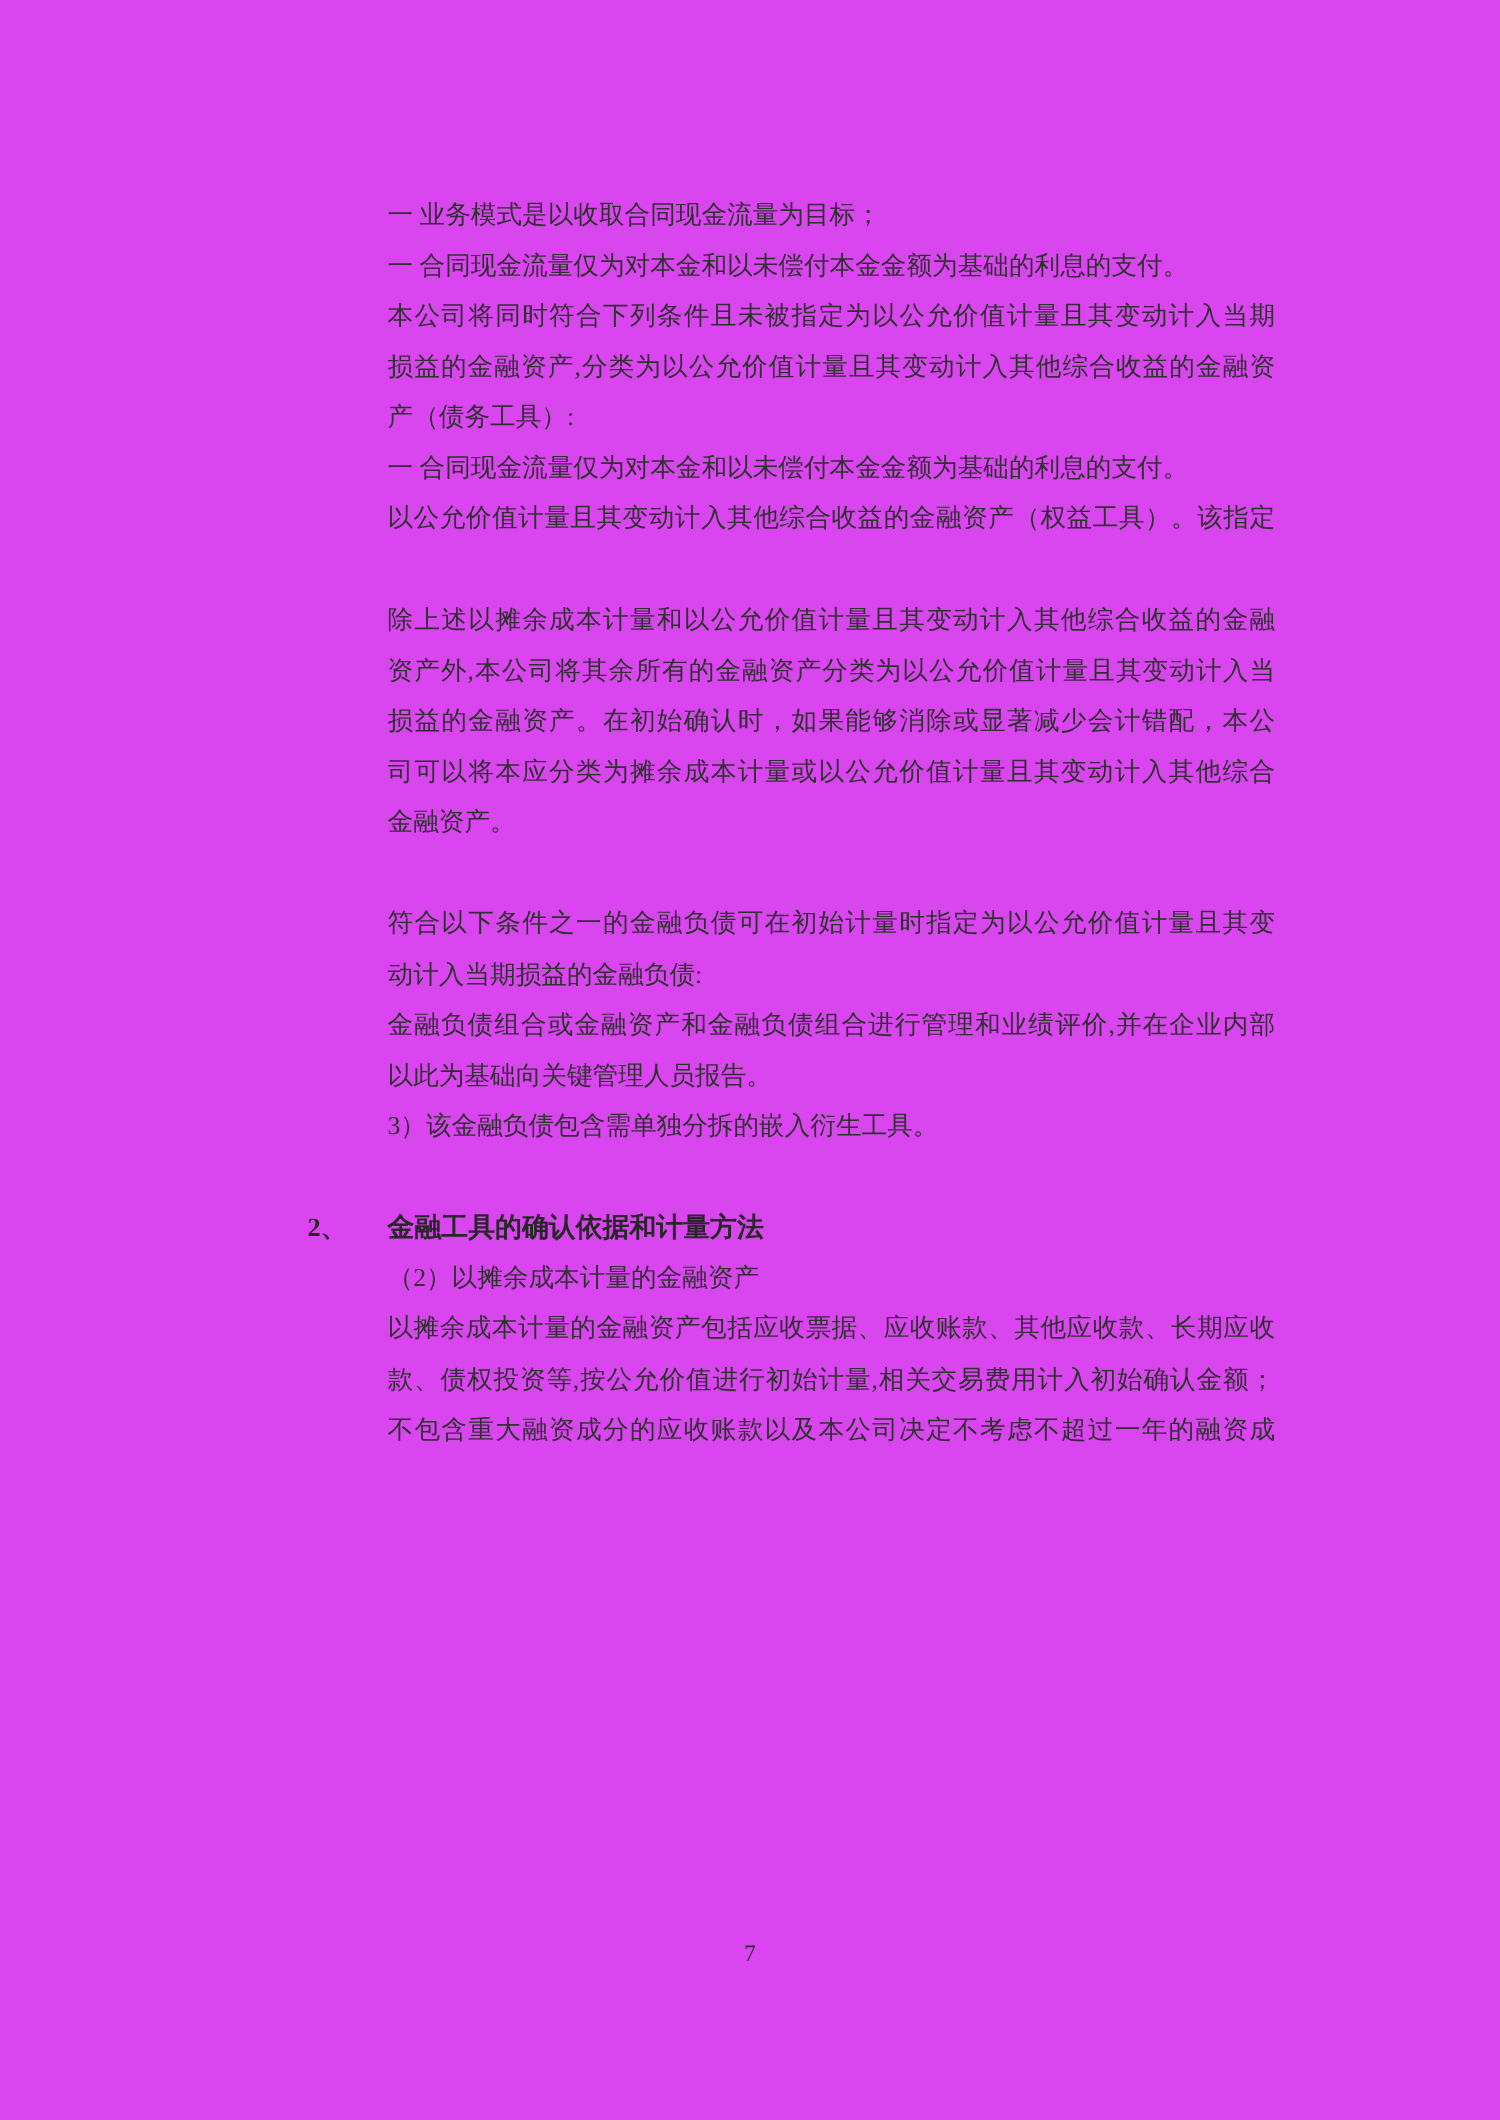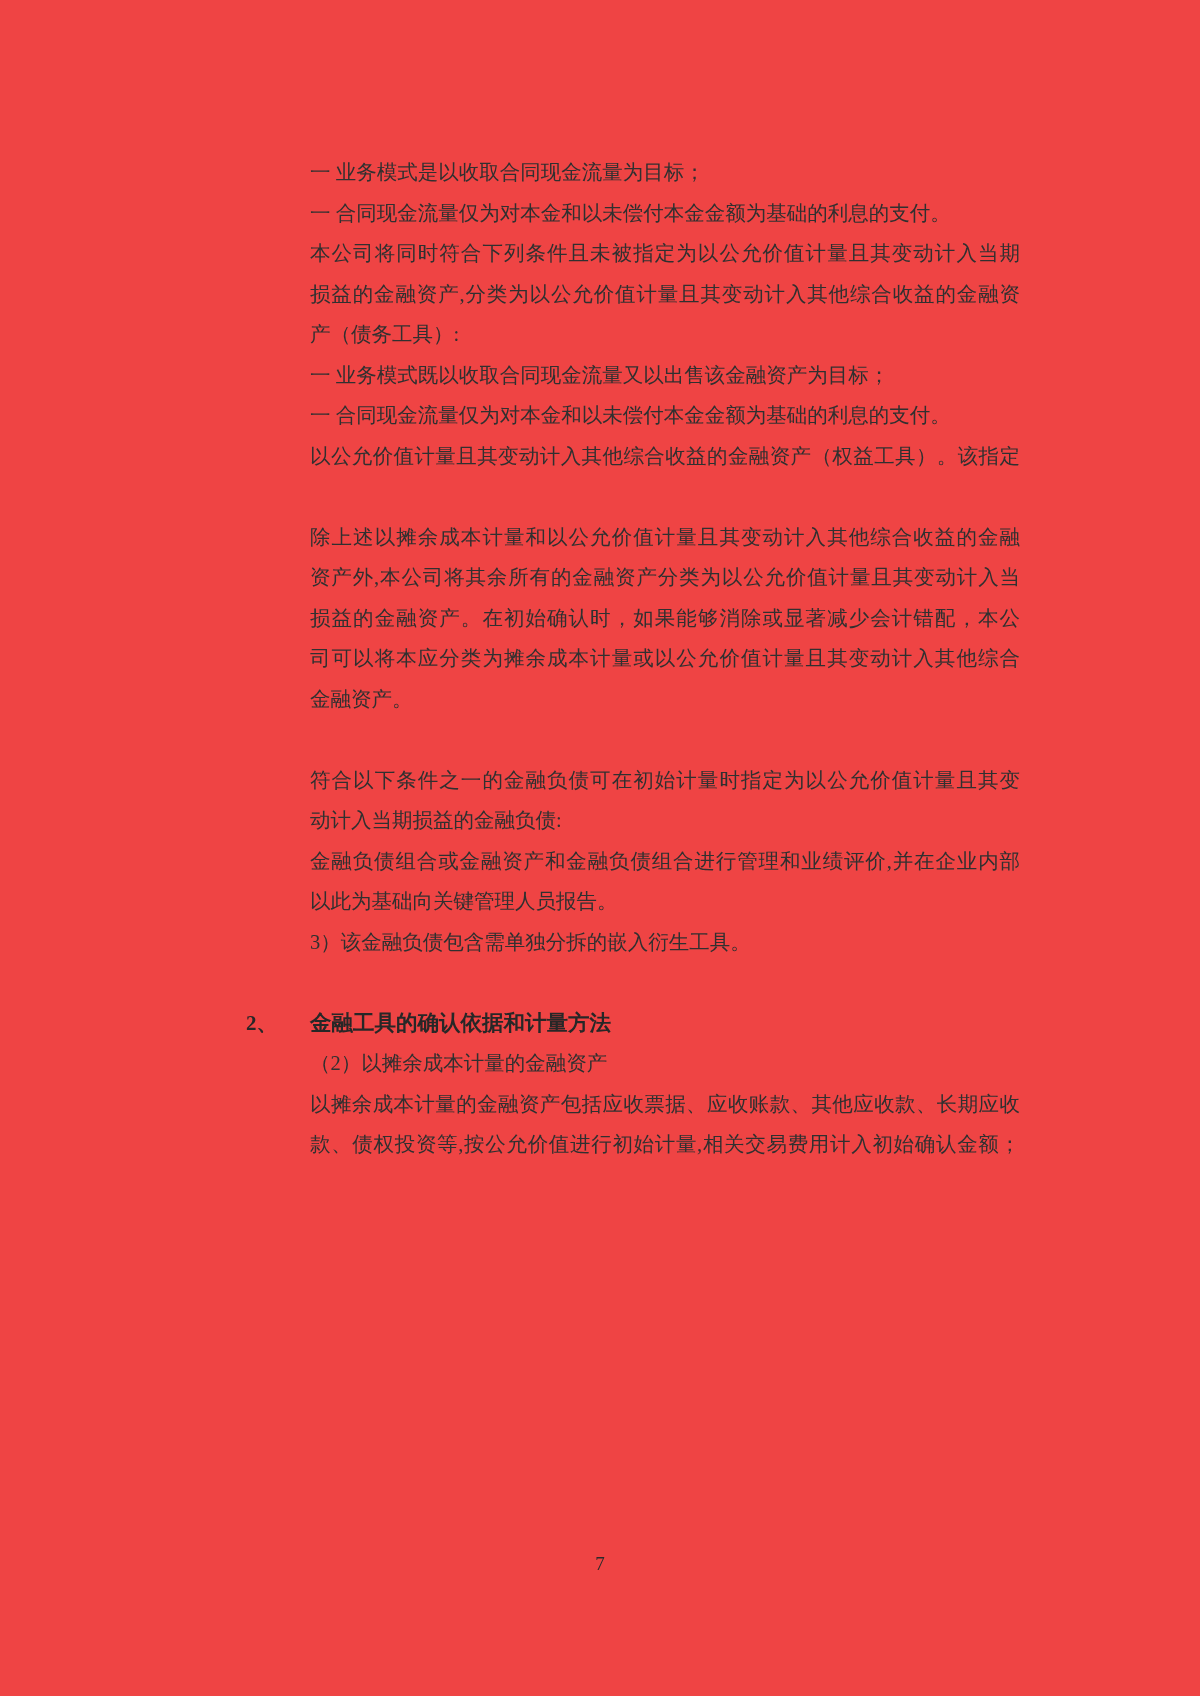--- a/index.html
+++ b/index.html
@@ -8,21 +8,21 @@
     height: 1696px;
     background: #ffffff;
     position: relative;
     overflow: hidden;
     font-family: "Liberation Serif", "DejaVu Serif", serif;
     color: #303030;
   }
   .page {
     position: absolute;
     inset: 0;
-    background: #ef4444;
+    background: #d946ef;
   }
   .doc {
     position: absolute;
     left: 310px;
     top: 152px;
     width: 710px;
     font-size: 20.5px;
   }
   .para { margin: 0 0 40.5px 0; padding: 0; }
   .para.last { margin-bottom: 0; }
@@ -74,21 +74,20 @@
 
 <div class="page">
   <main class="doc">
 
     <section class="para">
       <div class="line">一 业务模式是以收取合同现金流量为目标；</div>
       <div class="line">一 合同现金流量仅为对本金和以未偿付本金金额为基础的利息的支付。</div>
       <div class="line j">本公司将同时符合下列条件且未被指定为以公允价值计量且其变动计入当期</div>
       <div class="line j">损益的金融资产,分类为以公允价值计量且其变动计入其他综合收益的金融资</div>
       <div class="line">产（债务工具）:</div>
-      <div class="line">一 业务模式既以收取合同现金流量又以出售该金融资产为目标；</div>
       <div class="line">一 合同现金流量仅为对本金和以未偿付本金金额为基础的利息的支付。</div>
       <div class="line j">以公允价值计量且其变动计入其他综合收益的金融资产（权益工具）。该指定</div>
     </section>
 
     <section class="para">
       <div class="line j">除上述以摊余成本计量和以公允价值计量且其变动计入其他综合收益的金融</div>
       <div class="line j">资产外,本公司将其余所有的金融资产分类为以公允价值计量且其变动计入当</div>
       <div class="line j">损益的金融资产。在初始确认时，如果能够消除或显著减少会计错配，本公</div>
       <div class="line j">司可以将本应分类为摊余成本计量或以公允价值计量且其变动计入其他综合</div>
       <div class="line">金融资产。</div>
@@ -105,18 +104,19 @@
 
     <h2 class="heading">
       <span class="hnum">2、</span>
       <span class="htitle">金融工具的确认依据和计量方法</span>
     </h2>
 
     <section class="para last">
       <div class="line">（2）以摊余成本计量的金融资产</div>
       <div class="line j">以摊余成本计量的金融资产包括应收票据、应收账款、其他应收款、长期应收</div>
       <div class="line j">款、债权投资等,按公允价值进行初始计量,相关交易费用计入初始确认金额；</div>
+      <div class="line j">不包含重大融资成分的应收账款以及本公司决定不考虑不超过一年的融资成</div>
     </section>
 
   </main>
 
   <footer class="pagenum">7</footer>
 </div>
 
 </body></html>

